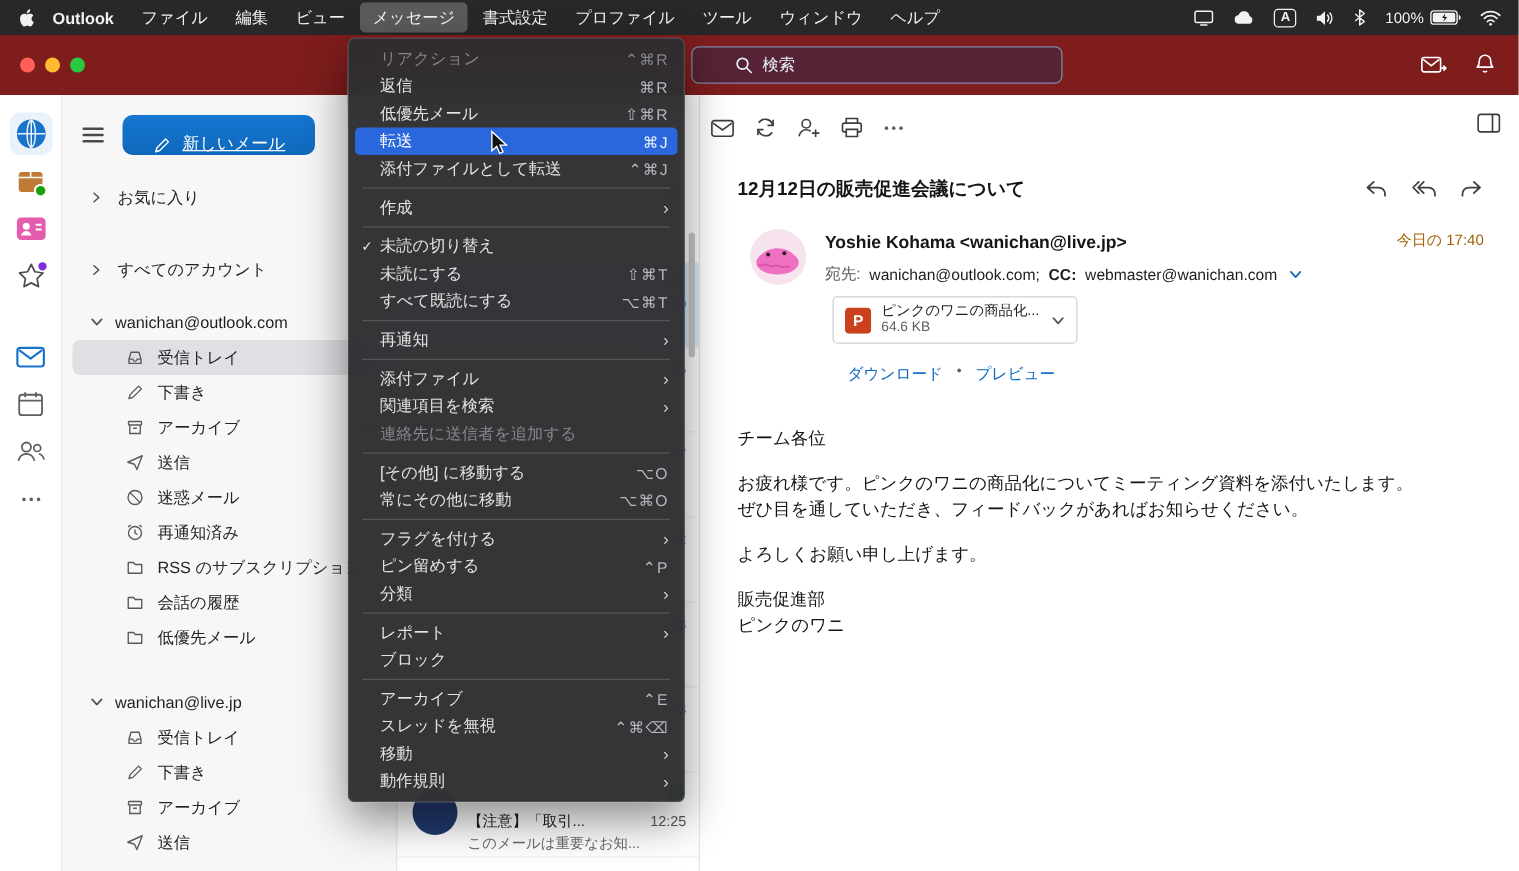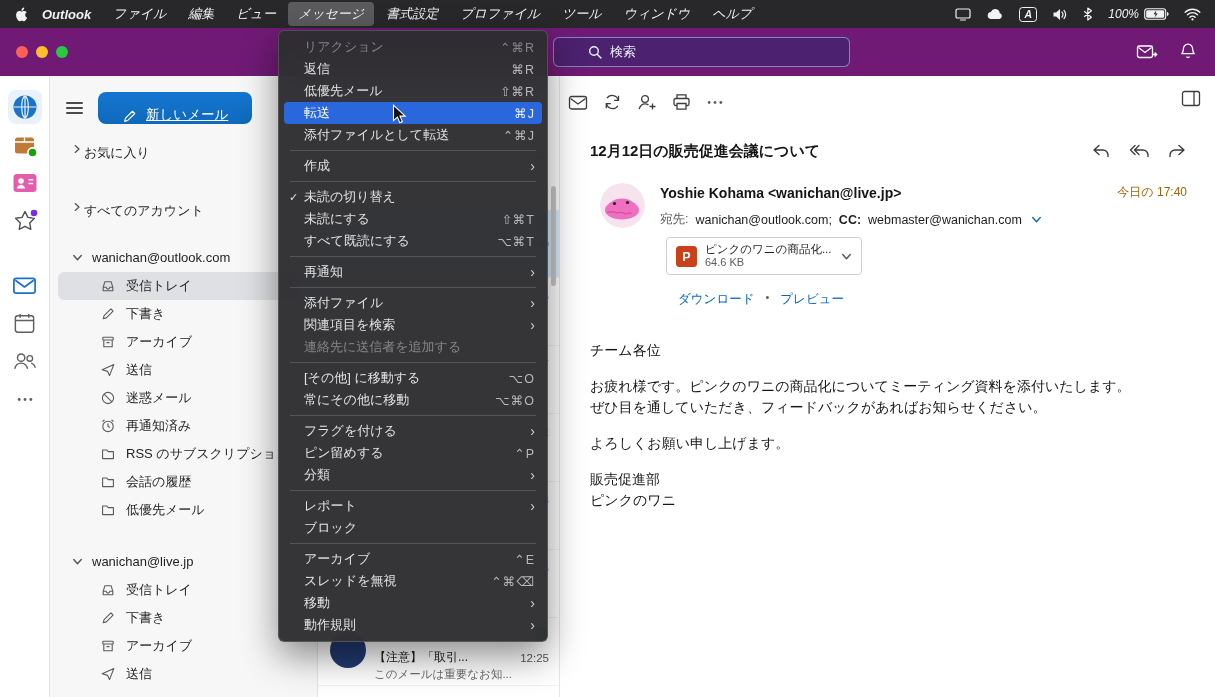--- a/index.html
+++ b/index.html
@@ -8,38 +8,38 @@
     position: relative; overflow: hidden; background:#fff;
     font-family: "Liberation Sans","DejaVu Sans",sans-serif;
     font-size: 13px; color:#222;
   }
   .icon svg { display:block; }
 
   
   .menubar {
     position:absolute; top:0; left:0; width:1215px; height:28px;
     background:#28282b; color:#f2f2f2; display:flex; align-items:center;
-    padding:0 14px; z-index:40; font-size:13px;font-style:italic;
+    padding:0 14px; z-index:40; font-size:13px;
   }
   .mb-apple { margin-right:4px; display:flex; }
   .mb-items { display:flex; align-items:center; gap:2px; }
   .mb-item { padding:3px 10px; border-radius:4px; white-space:nowrap; }
   .mb-item.appname { font-weight:bold; }
   .mb-item.active { background:rgba(255,255,255,0.24); }
   .mb-status { margin-left:auto; display:flex; align-items:center; gap:15px; }
   .mb-input {
     border:1.4px solid #f2f2f2; border-radius:3.5px; width:18px; height:15px;
     display:flex; align-items:center; justify-content:center;
     font-size:10.5px; font-weight:bold; line-height:1;
   }
   .mb-batt { display:flex; align-items:center; gap:5px; font-size:12px; }
 
   
   .window { position:absolute; top:28px; left:0; width:1215px; height:669px; background:#fff; }
-  .titlebar { position:absolute; top:0; left:0; right:0; height:48px; background:#701a75; }
+  .titlebar { position:absolute; top:0; left:0; right:0; height:48px; background:#7f1d1d; }
   .tl { position:absolute; top:18px; width:12px; height:12px; border-radius:50%; }
   .tl.red { left:16px; background:#ff5f57; }
   .tl.yellow { left:36px; background:#febc2e; }
   .tl.green { left:56px; background:#28c840; }
   .searchbox {
     position:absolute; left:553px; top:9px; width:297px; height:30px;
     border-radius:6px; background:rgba(10,50,100,0.35);
     border:1px solid rgba(150,190,235,0.65);
     display:flex; align-items:center; gap:8px; padding-left:34px;
     color:#e9f2fb; font-size:13px;
@@ -62,21 +62,21 @@
     background:#f7f7f8; border-right:1px solid #e4e4e4; color:#242424; overflow:hidden;
   }
   .fp-top { display:flex; align-items:center; gap:15px; margin:14px 12px 0 16px; height:36px; }
   .hamburger { display:flex; flex-direction:column; gap:3.5px; width:17px; cursor:default; }
   .hamburger i { display:block; height:1.8px; background:#4a4a4a; border-radius:1px; }
   .newmail {
     display:flex; align-items:flex-end; gap:9px; border:none; border-radius:8px;
     background:linear-gradient(#1576d2,#0f69bb); color:#fff; height:32px; padding:0 24px;
     font-size:13.5px; font-family:inherit;text-decoration:underline;
   }
-  .fp-group { display:flex; gap:2px; height:28px; padding:0 14px 0 22px; color:#1f1f1f; }
+  .fp-group { display:flex; align-items:center; gap:12px; height:28px; padding:0 14px 0 22px; color:#1f1f1f; }
   .fp-group.g1 { margin-top:18px; }
   .fp-group.g2 { margin-top:30px; }
   .fp-acct { display:flex; align-items:center; gap:9px; height:30px; padding:0 14px 0 22px; margin-top:12px; color:#1f1f1f; }
   .fp-acct.gap { margin-top:22px; }
   .chev { color:#555; display:flex; }
   .folderrow {
     display:flex; align-items:center; gap:10px; height:28px;
     margin:0 8px; padding:0 10px 0 42px; border-radius:6px;
   }
   .folderrow.selected { background:#dee0e3; }

